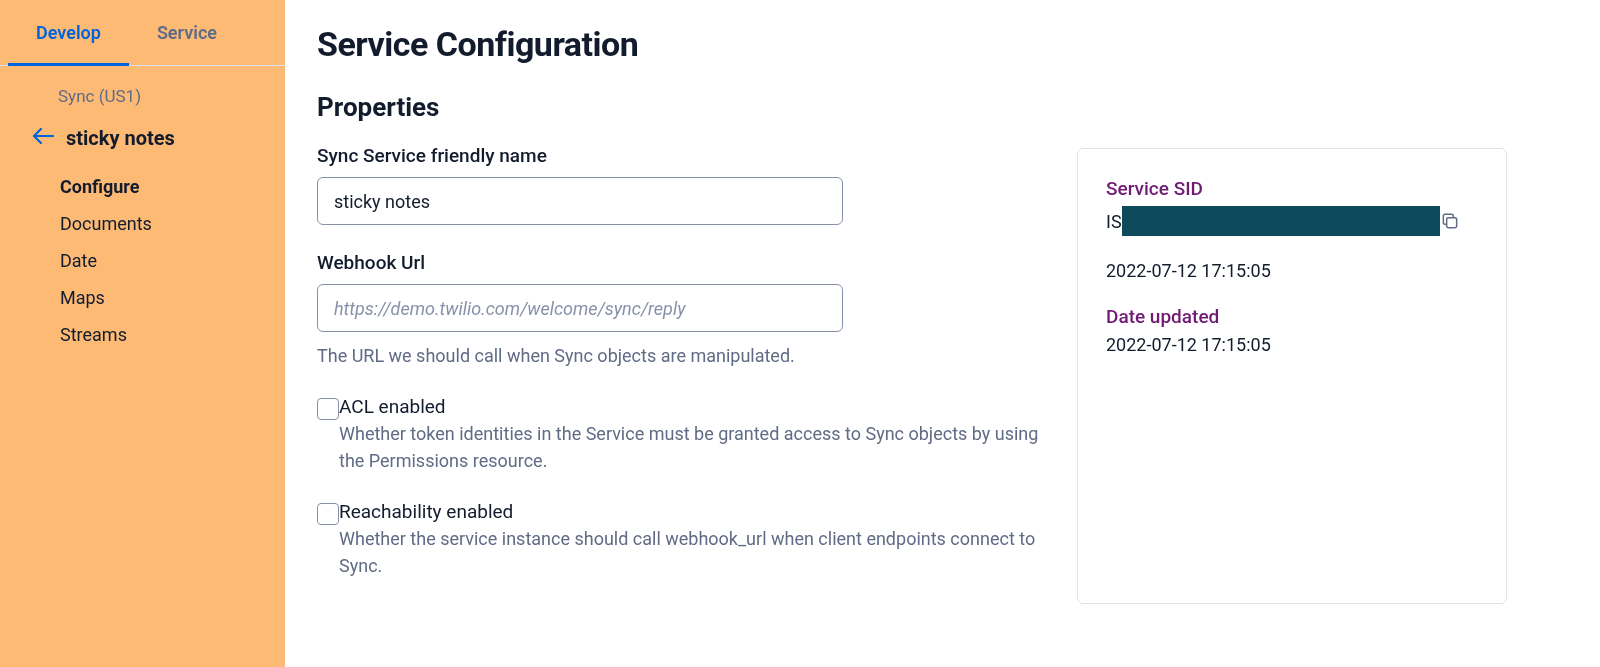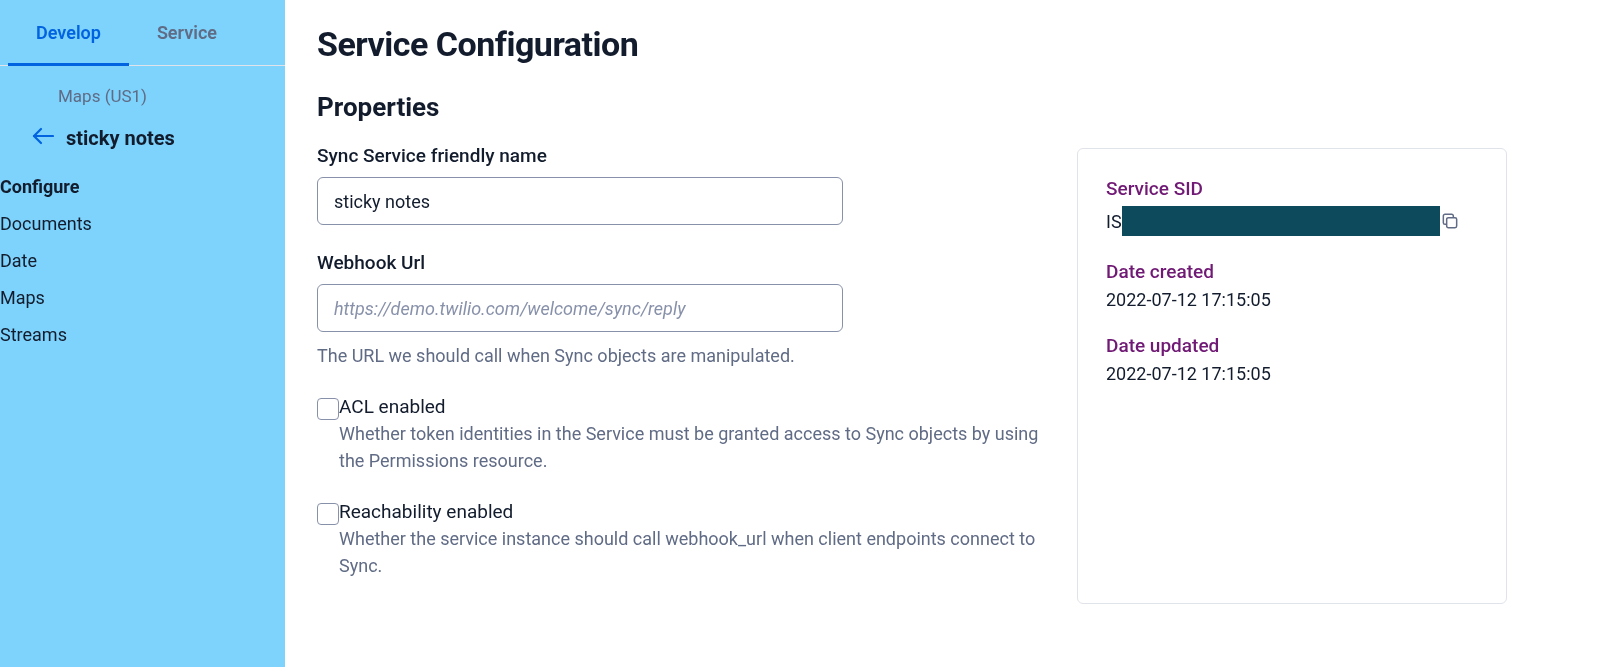--- a/index.html
+++ b/index.html
@@ -10,21 +10,21 @@
     body {
       font-family: -apple-system, BlinkMacSystemFont, 'Segoe UI', Roboto, Helvetica, Arial, sans-serif;
       display: flex;
       width: 1600px;
       height: 667px;
       background: #fff;
       color: #121c2d;
     }
     .sidebar {
       width: 285px;
-      background: #7dd3fc;
+      background: #fdba74;
       border-right: none;
       flex-shrink: 0;
     }
     .tabs {
       display: flex;
       border-bottom: 1px solid #e1e3ea;
       padding: 0 8px;
     }
     .tab {
       padding: 22px 28px 20px 28px;
@@ -56,20 +56,21 @@
       line-height: 1;
       cursor: pointer;
     }
     .back-title {
       font-size: 20px;
       font-weight: 700;
       color: #121c2d;
     }
     .nav-list {
       list-style: none;
+      padding-left: 60px;
     }
     .nav-item {
       font-size: 18px;
       padding: 8px 0;
       color: #121c2d;
       cursor: pointer;
     }
     .nav-item.active {
       font-weight: 700;
     }
@@ -198,21 +199,21 @@
     }
   </style>
 </head>
 <body>
 
 <aside class="sidebar">
   <div class="tabs">
     <div class="tab active">Develop</div>
     <div class="tab">Service</div>
   </div>
-  <div class="breadcrumb">Maps (US1)</div>
+  <div class="breadcrumb">Sync (US1)</div>
   <div class="back-row">
     <span class="arrow-back">
       <svg width="22" height="18" viewBox="0 0 22 18" fill="none" stroke="currentColor" stroke-width="2.2" stroke-linecap="round" stroke-linejoin="round">
           <line x1="21" y1="9" x2="2" y2="9"></line>
           <polyline points="9 2 2 9 9 16"></polyline>
         </svg>
     </span>
     <span class="back-title">sticky notes</span>
   </div>
   <ul class="nav-list">
@@ -265,21 +266,20 @@
         <div class="sid-redacted"></div>
         <span class="copy-icon">
           <svg width="20" height="20" viewBox="0 0 24 24" fill="none" stroke="currentColor" stroke-width="1.8">
               <rect x="8" y="8" width="12" height="12" rx="2"></rect>
               <path d="M16 8V6a2 2 0 0 0-2-2H6a2 2 0 0 0-2 2v8a2 2 0 0 0 2 2h2"></path>
             </svg>
         </span>
       </div>
     </div>
     <div class="info-item">
-      <div class="info-label">Date created</div>
       <div class="info-value">2022-07-12 17:15:05</div>
     </div>
     <div class="info-item">
       <div class="info-label">Date updated</div>
       <div class="info-value">2022-07-12 17:15:05</div>
     </div>
   </aside>
 </main>
 
 </body></html>

